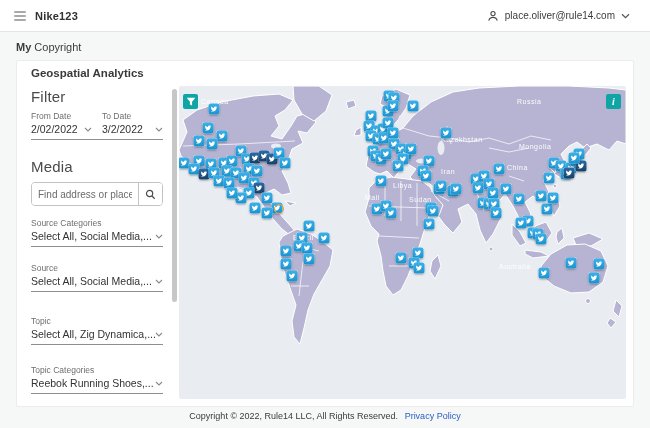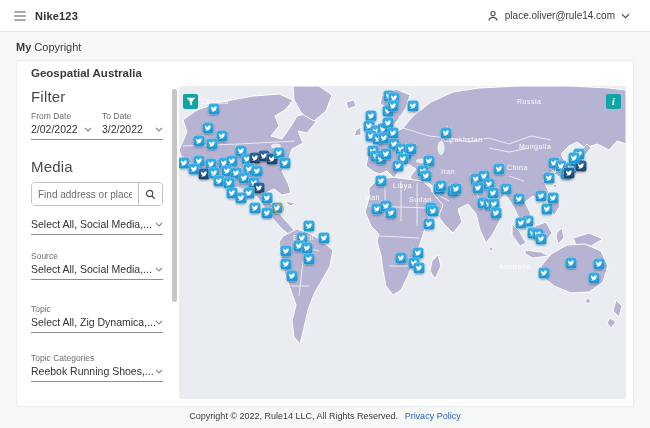--- a/index.html
+++ b/index.html
@@ -141,21 +141,21 @@
         </svg>
     </span>
   </div>
 </header>
 
 <div class="crumbbar">
   <span class="crumb"><b>My</b><span> Copyright</span></span>
 </div>
 
 <div class="card">
-  <div class="card-title">Geospatial Australia</div>
+  <div class="card-title">Geospatial Analytics</div>
 
   <div class="card-body">
 
     <aside class="panel">
       <h2>Filter</h2>
 
       <div class="daterow">
         <div class="datecol">
           <label class="flabel">From Date</label>
           <div class="vrow">
@@ -182,20 +182,21 @@
         <input type="text" placeholder="Find address or place" style="">
         <button class="searchbtn">
           <svg width="11" height="11" viewBox="0 0 12 12" fill="none" stroke="#4a4a4a" stroke-width="1.3">
             <circle cx="5" cy="5" r="3.4"></circle>
               <path d="M7.6 7.6 L10.6 10.6"></path>
           </svg>
         </button>
       </div>
 
       <div class="sel m1">
+        <label class="flabel">Source Categories</label>
         <div class="vrow">
           <span class="vtext">Select All, Social Media,...</span>
           <svg width="8" height="5" viewBox="0 0 8 5" fill="none" stroke="#8a8a8a" stroke-width="1.1">
               <path d="M1 1 L4 4 L7 1"></path>
             </svg>
         </div>
         <div class="hr"></div>
       </div>
 
       <div class="sel m2">

